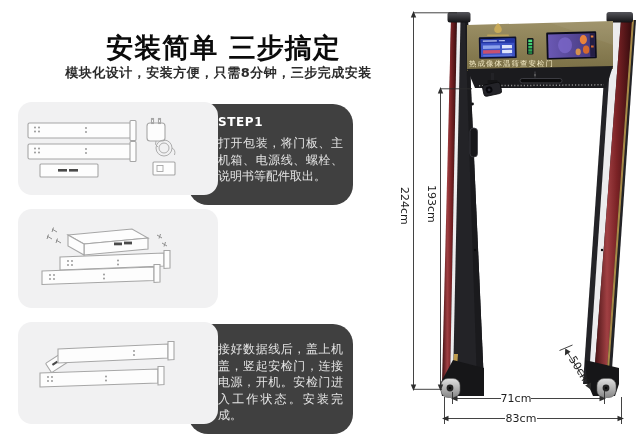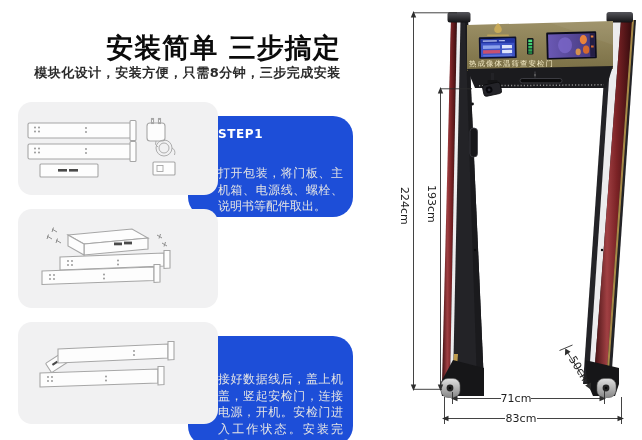--- a/index.html
+++ b/index.html
@@ -3,27 +3,27 @@
 <meta charset="utf-8">
 <style>
   html,body{margin:0;padding:0;background:#fff;}
   #stage{position:relative;width:642px;height:440px;background:#ffffff;overflow:hidden;
          font-family:"DejaVu Sans",sans-serif;}
   
   .left-panel{position:absolute;left:0;top:0;width:380px;height:440px;}
   .main-title{position:absolute;left:0;top:30px;width:375px;text-align:center;margin:0;
               font-size:27px;font-weight:800;letter-spacing:1px;color:#0b0b0b;padding-left:36px;}
   .sub-title{position:absolute;left:0;top:64px;width:375px;text-align:center;margin:0;
-             font-size:13px;font-weight:700;letter-spacing:.5px;color:#2b2b2b;}
+             font-size:13px;font-weight:700;letter-spacing:.5px;color:#2b2b2b;padding-left:31px;}
   .step-card{position:absolute;left:0;width:360px;}
-  .card-dark{position:absolute;left:188px;top:16px;width:165px;height:100%;
-             background:#1d4ed8;border-radius:20px;box-sizing:border-box;
+  .card-dark{position:absolute;left:188px;top:4px;width:165px;height:100%;
+             background:#404040;border-radius:20px;box-sizing:border-box;
              padding:11px 10px 8px 30px;}
   .step-label{font-size:12px;font-weight:800;color:#ffffff;letter-spacing:.6px;}
-  .step-text{margin-top:24px;font-size:12px;line-height:16.5px;color:#e4e4e4;
+  .step-text{margin-top:6px;font-size:12px;line-height:16.5px;color:#e4e4e4;
              text-align:justify;word-break:break-all;}
   .card-light{position:absolute;left:18px;top:2px;width:200px;height:calc(100% - 8px);
               background:#f1f1f2;border-radius:14px;}
   .card-light svg{position:absolute;left:0;top:0;}
   .art{stroke:#a6a6a6;stroke-width:1.1;fill:#fdfdfd;}
   .artthin{stroke:#a6a6a6;stroke-width:.9;fill:none;}
   .dash{fill:#4a4a4a;stroke:none;}
   .dot{fill:#8f8f8f;stroke:none;}
   
   .gate-svg{position:absolute;left:395px;top:0;}

